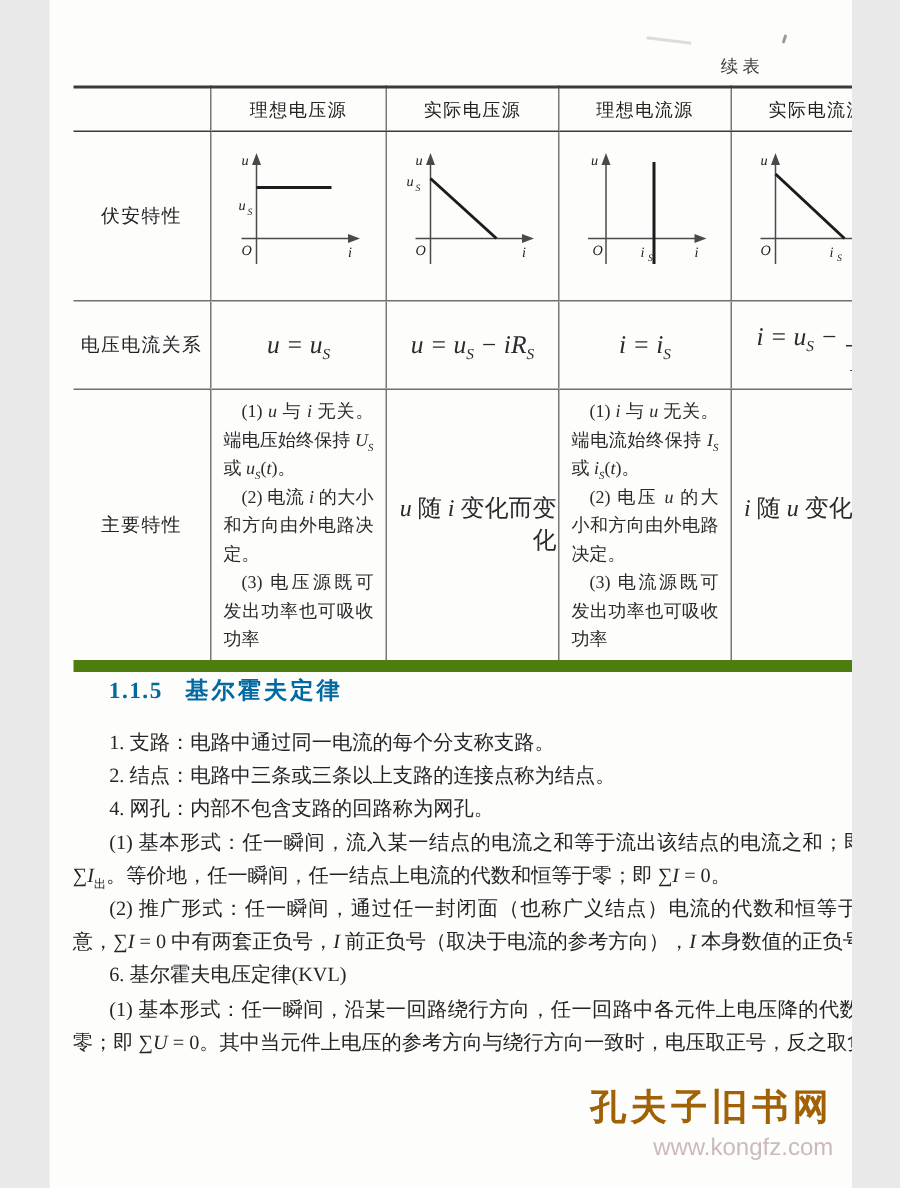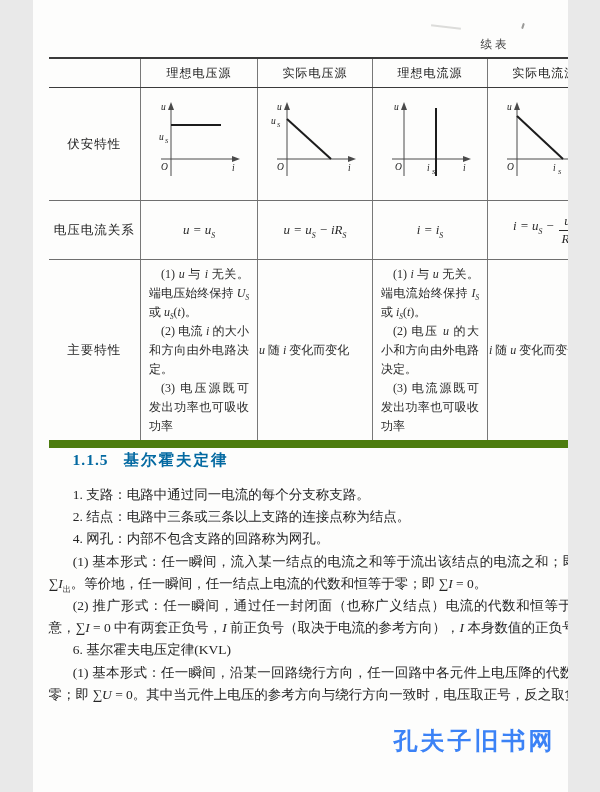--- a/index.html
+++ b/index.html
@@ -19,45 +19,45 @@
         border-top:2.4px solid #3b3b3b;border-bottom:8px solid #4d7c0f;}
   td{vertical-align:middle;font-size:12px;color:#2a2a2a;}
   td:not(:first-child){border-left:1px solid #787878;}
   tr.hdr td{height:26px;text-align:center;font-size:12px;letter-spacing:1px;
             border-bottom:1.6px solid #3b3b3b;color:#222;}
   tr.r1 td{height:110px;text-align:center;border-bottom:1px solid #6f6f6f;}
   tr.r2 td{height:56px;text-align:center;border-bottom:1px solid #6f6f6f;}
   tr.r3 td{height:172px;}
   td.rowlabel{text-align:center;font-size:12.5px;letter-spacing:1px;color:#222;}
   
-  .formula{font-style:italic;font-size:13px;white-space:nowrap;}
+  .formula{font-style:italic;font-size:17px;white-space:nowrap;}
   .formula sub,.char p sub,.bodytext sub{font-size:0.6em;line-height:0;}
   .frac{display:inline-block;text-align:center;vertical-align:-0.95em;line-height:1.12;margin-left:1px;}
   .frac .num{display:block;padding:0 3px 1px;border-bottom:1px solid #2a2a2a;}
   .frac .den{display:block;padding:1px 3px 0;}
   
   td.char{padding:4px 8px;font-size:12px;line-height:19px;text-align:justify;}
   td.char p{margin:0;text-indent:1em;}
-  td.charmid{text-align:left;font-size:12px;}
+  td.charmid{text-align:right;font-size:16px;}
   
   .graph{display:inline-block;}
   .graph .ax{stroke:#4a4a4a;stroke-width:1;fill:none;}
   .graph .bold{stroke:#1c1c1c;stroke-width:2;fill:none;}
   .graph .ah{fill:#4a4a4a;stroke:none;}
   .graph text{font-family:"Liberation Serif","DejaVu Serif",serif;font-style:italic;font-size:9.5px;fill:#222;}
   .graph text.sub{font-size:6.5px;}
   
   .section{position:absolute;left:16px;top:450px;width:566px;}
   .sec-head{font-weight:700;font-size:15.5px;margin:0 0 13px 24px;color:#0369a1;}
   .sec-head .num{margin-right:15px;letter-spacing:1px;}
   .sec-head .ttl{letter-spacing:2px;}
   .bodytext p{margin:0;font-size:13.5px;line-height:22.2px;text-indent:1.8em;text-align:justify;color:#252525;}
   
   .watermark{position:absolute;right:12px;top:729px;text-align:right;line-height:1;}
-  .wm-name{font-size:24px;font-weight:700;letter-spacing:3px;color:#3b82f6;font-family:Liberation Sans, sans-serif;}
+  .wm-name{font-size:24px;font-weight:700;letter-spacing:3px;color:#a16207;font-family:Liberation Mono, monospace;}
   .wm-url{margin-top:5px;font-size:16px;color:#ccbab8;font-family:"Liberation Sans","DejaVu Sans",sans-serif;}
 </style>
 </head>
 <body>
 
 <div class="page">
 
   <div class="artifact1"></div>
   <div class="artifact2"></div>
 
@@ -176,15 +176,16 @@
       <p>4. 网孔：内部不包含支路的回路称为网孔。</p>
       <p>(1) 基本形式：任一瞬间，流入某一结点的电流之和等于流出该结点的电流之和；即 ∑<i>I</i><sub>入</sub> = ∑<i>I</i><sub>出</sub>。等价地，任一瞬间，任一结点上电流的代数和恒等于零；即 ∑<i>I</i> = 0。</p>
       <p>(2) 推广形式：任一瞬间，通过任一封闭面（也称广义结点）电流的代数和恒等于零。注意，∑<i>I</i> = 0 中有两套正负号，<i>I</i> 前正负号（取决于电流的参考方向），<i>I</i> 本身数值的正负号。</p>
       <p>6. 基尔霍夫电压定律(KVL)</p>
       <p>(1) 基本形式：任一瞬间，沿某一回路绕行方向，任一回路中各元件上电压降的代数和恒为零；即 ∑<i>U</i> = 0。其中当元件上电压的参考方向与绕行方向一致时，电压取正号，反之取负号。</p>
     </div>
   </div>
 
   <div class="watermark">
     <div class="wm-name">孔夫子旧书网</div>
+    <div class="wm-url">www.kongfz.com</div>
   </div>
 
 </div>
 
 </body></html>

